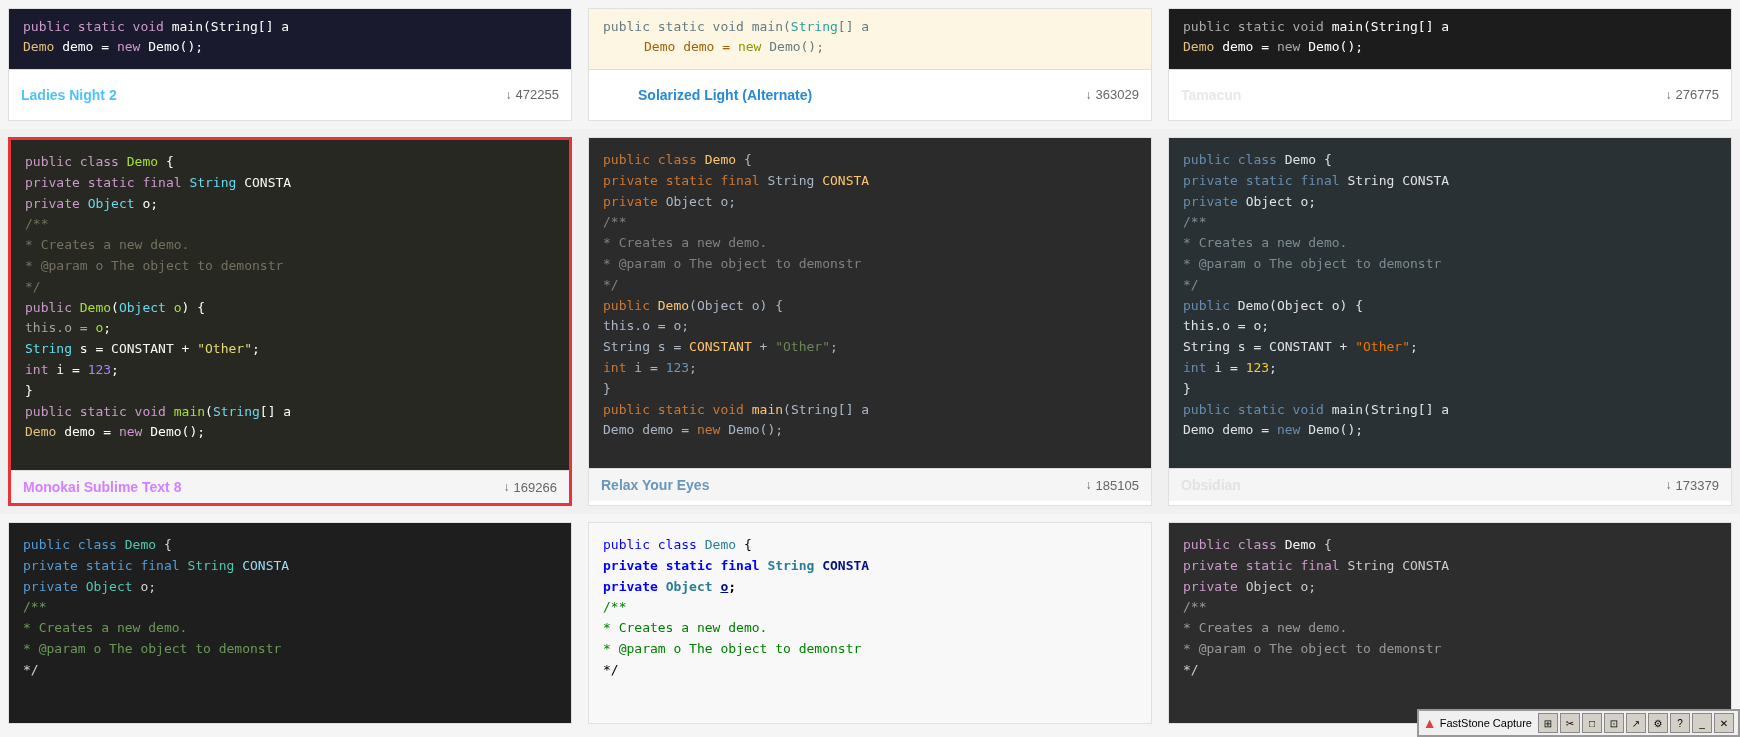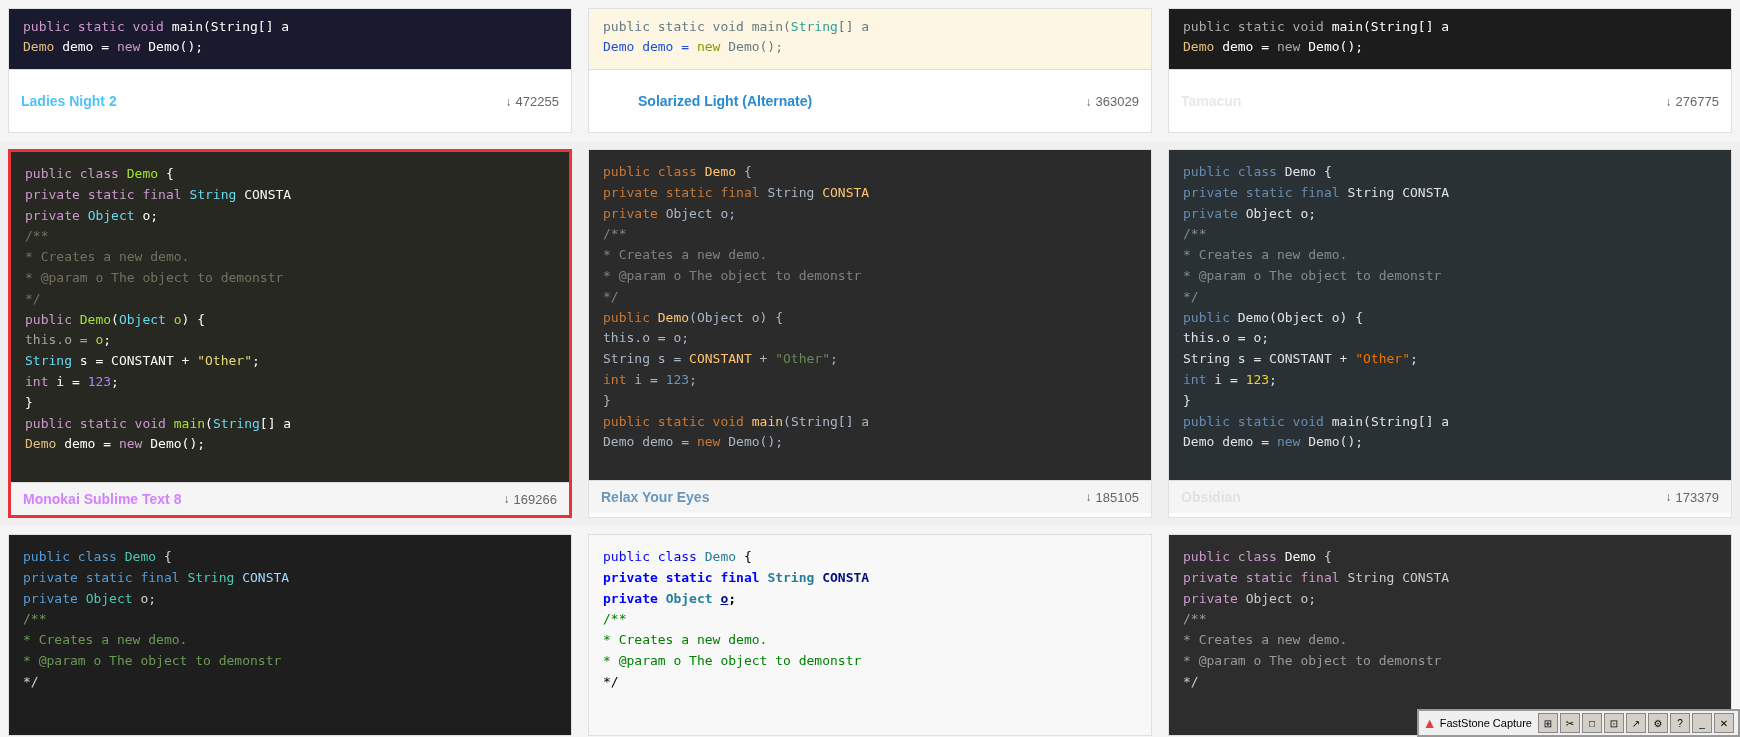--- a/index.html
+++ b/index.html
@@ -79,22 +79,22 @@
       padding: 8px 14px;
       font-size: 13px;
       line-height: 1.55;
       overflow: hidden;
       height: 60px;
     }
 
     .top-footer {
       display: flex;
       justify-content: space-between;
-      align-items: flex-end;
-      padding: 23px 12px;
+      align-items: flex-start;
+      padding: 17px 12px;
       border-top: 1px solid #ddd;
       font-size: 14px;
       font-family: Arial, sans-serif;
     }
 
     
     .bottom-row {
       display: grid;
       grid-template-columns: repeat(3, 1fr);
       gap: 0;
@@ -172,21 +172,21 @@
       </span>
     </div>
   </div>
 
   <div class="top-card">
     <div class="top-code" style="background:#fdf6e3;">
       <div style="font-family:Consolas,monospace; font-size:13px;">
         <span style="color:#657b83;">public static void </span><span style="color:#657b83;">main(</span><span style="color:#2aa198;">String</span><span style="color:#657b83;">[] a</span>
       </div>
       <div style="font-family:Consolas,monospace; font-size:13px;">
-        <span style="color:#1d4ed8;">  Demo demo = </span><span style="color:#859900;">new</span><span style="color:#657b83;"> Demo();</span>
+        <span style="color:#a16207;margin-left:41px;">  Demo demo = </span><span style="color:#859900;">new</span><span style="color:#657b83;"> Demo();</span>
       </div>
     </div>
     <div class="top-footer">
       <span class="theme-name" style="color:#268bd2;margin-left:37px;">Solarized Light (Alternate)</span>
       <span class="download-count">
         <span class="download-arrow">↓</span>
         <span>363029</span>
       </span>
     </div>
   </div>

